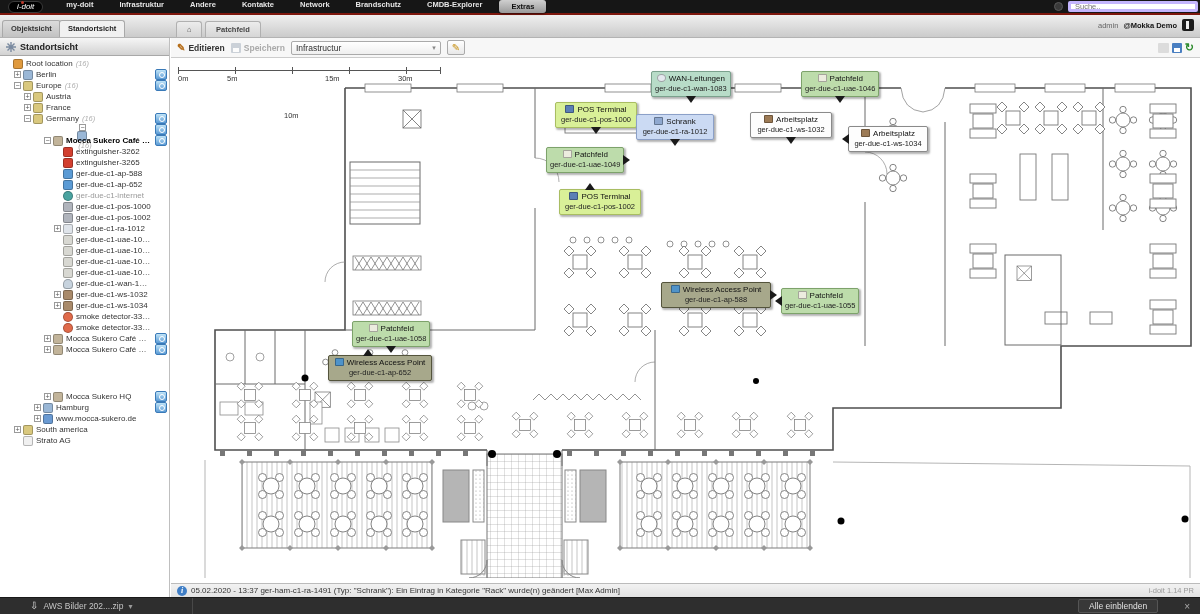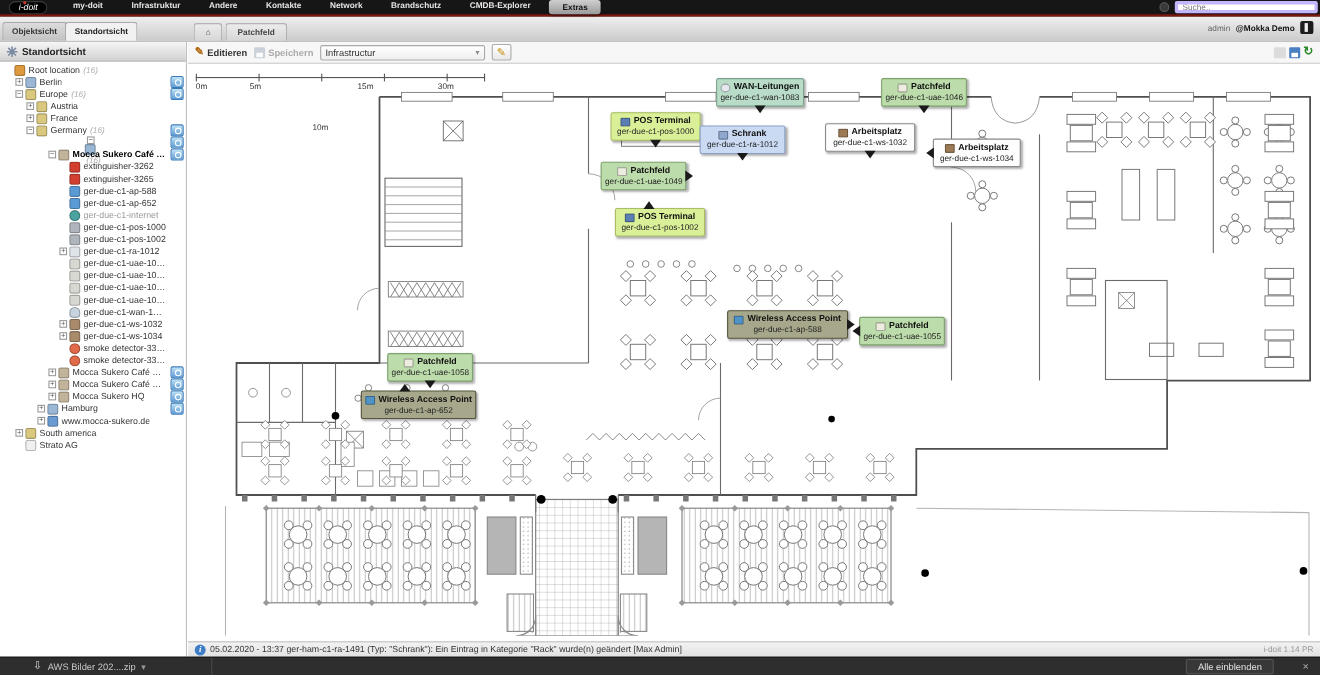--- a/index.html
+++ b/index.html
@@ -89,22 +89,22 @@
   .planwrap{position:absolute;left:171px;top:58px;right:0;bottom:31px;background:#fff;overflow:hidden}
   .plan-inner{position:absolute;left:4px;top:4px;width:1020px;height:516px}
   .plansvg{position:absolute;left:0;top:0}
   .ruler{position:absolute;left:3px;top:4px;width:266px;height:16px;z-index:4}
   .ruler .base{position:absolute;left:0;top:4px;width:263px;height:1px;background:#555}
   .ruler .tick{position:absolute;top:1px;width:1px;height:7px;background:#555}
   .ruler .tlab{position:absolute;top:8px;font-size:7.5px;color:#333}
 
   .plabel{position:absolute;border:1px solid #888;border-radius:2px;padding:2px 3px;text-align:center;
     box-shadow:1.5px 1.5px 2px rgba(0,0,0,.3);z-index:6;line-height:1.3}
-  .pl-title{display:flex;align-items:flex-end;justify-content:center;gap:3px;font-size:8px;
-    font-weight:bold;color:#111;white-space:nowrap}
+  .pl-title{display:flex;align-items:flex-start;justify-content:center;gap:3px;font-size:8px;
+    font-weight:normal;color:#111;white-space:nowrap}
   .pl-id{font-size:7.5px;color:#222;white-space:nowrap}
   .li{width:9px;height:8px;border-radius:1px;display:inline-block;border:1px solid rgba(0,0,0,.3);flex:none}
   .t-wan{background:#b8dcc8;border-color:#7ba18d}.li-wan{background:#e4e8ee;border-radius:50%}
   .t-patch{background:#bddcab;border-color:#7da26b}.li-patch{background:#ececdf}
   .t-pos{background:#d9f098;border-color:#a9bd62}.li-pos{background:#5b7fb5}
   .t-rack{background:#cbdaf3;border-color:#8ba0c8}.li-rack{background:#8fa8cf}
   .t-ws{background:#fdfdfd;border-color:#8a8a8a}.li-ws{background:#9c7a55}
   .t-wap{background:#a7a88b;border-color:#54543c}.li-wap{background:#4f93c9}
   .pt{position:absolute;width:0;height:0}
   .pt-d{left:50%;margin-left:-5px;bottom:-7px;border:5px solid transparent;border-bottom:none;border-top:7px solid #1a1a1a}
@@ -320,21 +320,21 @@
         <span class="ti ti-cafe"></span>
         <span class="lbl">Mocca Sukero Café Düsseldorf 2</span>
         <span class="mapico"></span>
       </div>
       <div class="trow" style="padding-left: 44px;">
         <span class="exp">+</span>
         <span class="ti ti-cafe"></span>
         <span class="lbl">Mocca Sukero Café Düsseldorf 3</span>
         <span class="mapico"></span>
       </div>
-      <div class="trow" style="padding-left: 44px;">
+      <div class="trow" style="padding-left: 44px; margin-top: 36px;">
         <span class="exp">+</span>
         <span class="ti ti-cafe"></span>
         <span class="lbl">Mocca Sukero HQ</span>
         <span class="mapico"></span>
       </div>
       <div class="trow" style="padding-left: 34px;">
         <span class="exp">+</span>
         <span class="ti ti-city"></span>
         <span class="lbl">Hamburg</span>
         <span class="mapico"></span>

